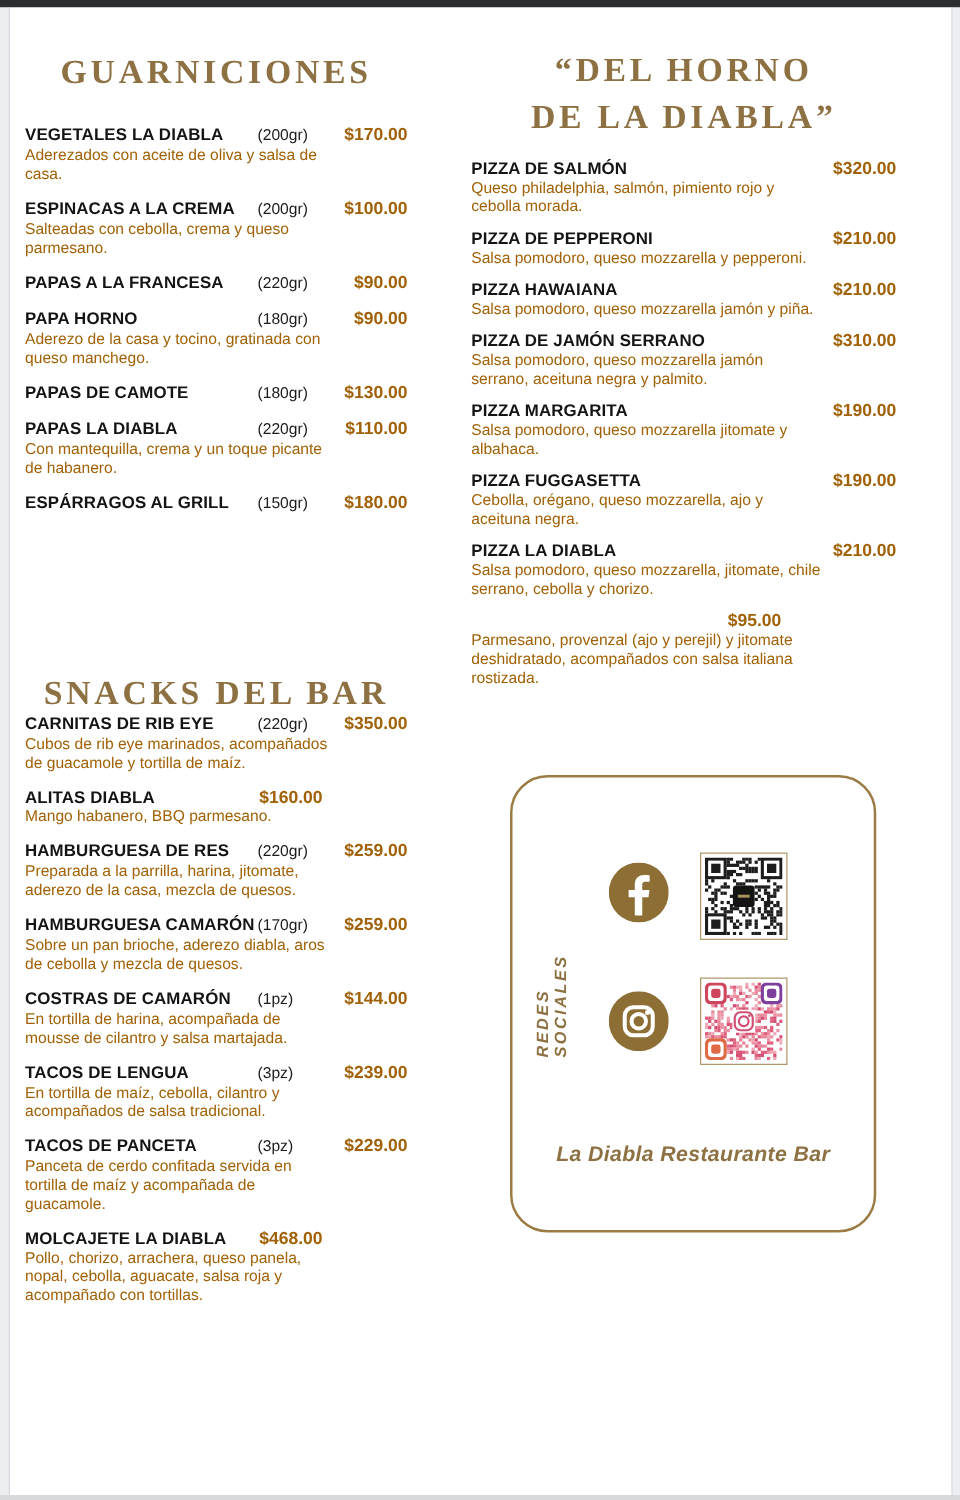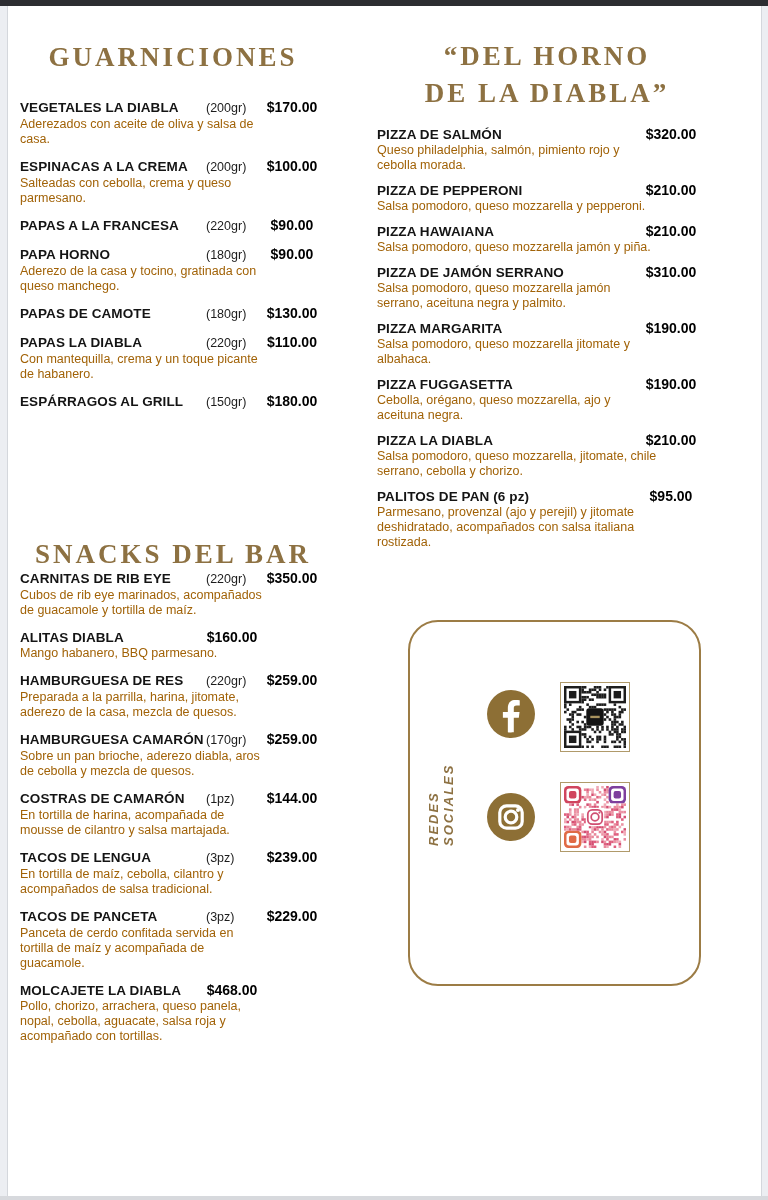--- a/index.html
+++ b/index.html
@@ -25,21 +25,21 @@
     letter-spacing:3px;color:#8d7142;text-align:center;margin:0;
   }
   .title-guarniciones{margin-top:36px;margin-bottom:26px;}
   .title-snacks{margin-top:128px;}
   .title-pizzas{margin-top:32px;margin-bottom:14px;line-height:37px;}
 
   .item{display:grid;grid-template-columns:186px 52px 1fr;margin-bottom:11px;align-items:baseline;}
   .items-right .item{grid-template-columns:1fr 92px;margin-bottom:9px;}
   .i-name{font-size:13.5px;font-weight:bold;color:#141414;line-height:17px;letter-spacing:.1px;}
   .i-portion{font-size:12.5px;color:#1c1c1c;line-height:17px;}
-  .i-price{font-size:14px;font-weight:600;color:#000000;text-align:center;line-height:17px;}
+  .i-price{font-size:14px;font-weight:600;color:#a16207;text-align:right;line-height:17px;}
   .i-desc{grid-column:1 / -1;font-size:12.5px;color:#a16207;line-height:15px;max-width:242px;}
   .items-right .i-desc{max-width:282px;}
   .i-desc:empty{display:none;}
   .i-portion:empty{display:none;}
 
   
   .social-card{
     position:relative;margin-left:31px;margin-top:70px;
     width:289px;height:362px;border:2px solid #9c7c45;border-radius:30px;
     background:#fff;
@@ -232,21 +232,20 @@
     <div class="i-desc">Cebolla, orégano, queso mozzarella, ajo y aceituna negra.</div>
   </div>
 
   <div class="item">
     <div class="i-name">PIZZA LA DIABLA</div>
     <div class="i-price">$210.00</div>
     <div class="i-desc">Salsa pomodoro, queso mozzarella, jitomate, chile serrano, cebolla y chorizo.</div>
   </div>
 
   <div class="item">
-    <div class="i-name">PALITOS DE PAN (6 pz)</div>
     <div class="i-price">$95.00</div>
     <div class="i-desc">Parmesano, provenzal (ajo y perejil) y jitomate deshidratado, acompañados con salsa italiana rostizada.</div>
   </div>
 </div>
 
     <div class="social-card">
       <div class="vertical-label">REDES SOCIALES</div>
 
       <div class="icon-circle fb-icon">
         <svg viewBox="0 0 24 24" width="48" height="48">
@@ -685,16 +684,17 @@
             <rect x="0" y="18" width="7" height="7" rx="1.7" fill="#e06a45"></rect>
             <rect x="1" y="19" width="5" height="5" rx="1.1" fill="#fff"></rect>
             <rect x="2" y="20" width="3" height="3" rx="0.8" fill="#e06a45"></rect>
             <rect x="8.8" y="8.8" width="7.4" height="7.4" fill="#fff"></rect>
             <rect x="9.6" y="9.6" width="5.8" height="5.8" rx="1.8" fill="none" stroke="#d04f72" stroke-width="0.7"></rect>
             <circle cx="12.5" cy="12.5" r="1.55" fill="none" stroke="#d04f72" stroke-width="0.7"></circle>
             <circle cx="14.3" cy="10.7" r="0.45" fill="#d04f72"></circle>
           </svg>
         </div>
 
+      <div class="card-caption">La Diabla Restaurante Bar</div>
     </div>
   </div>
 
 </div>
 
 </body></html>

